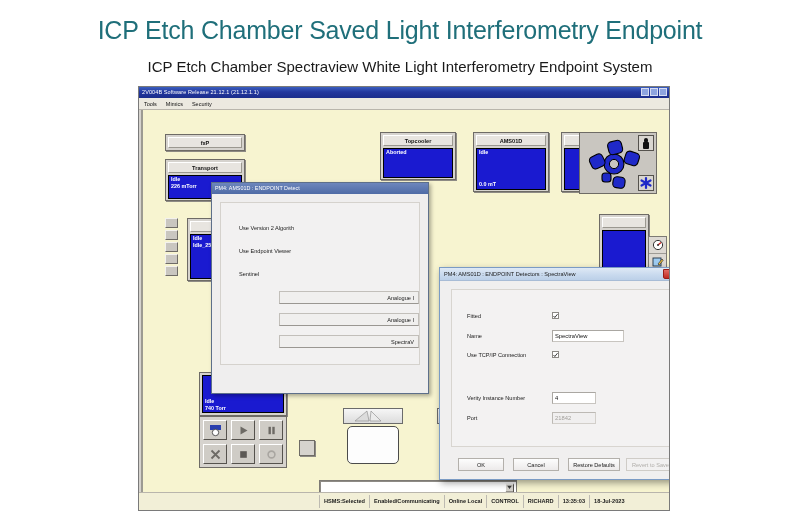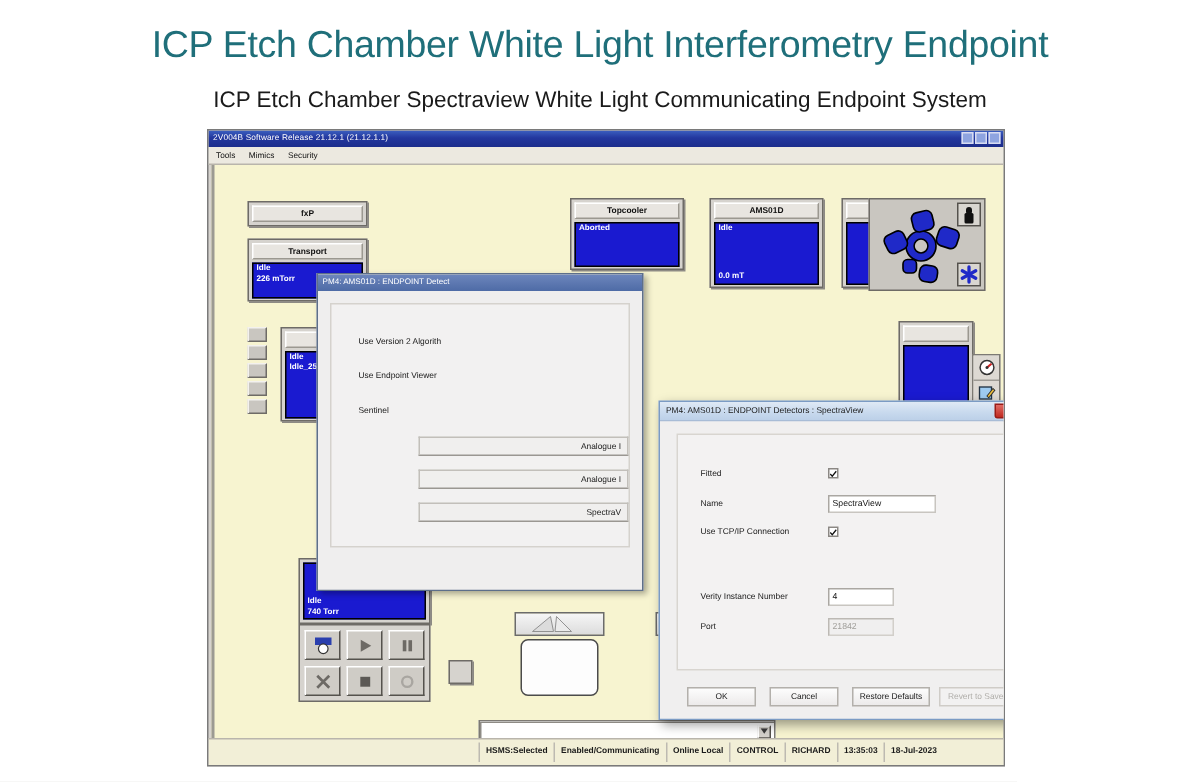--- a/index.html
+++ b/index.html
@@ -354,22 +354,22 @@
     line-height: 12px; text-align: center;
     white-space: nowrap;
   }
   .btn-d.disabled { color: #b0aeaa; border-color: #cfccc7; background: #f2f1f1; }
 </style>
 </head>
 <body>
 
 <div class="slide">
 
-  <div class="slide-title">ICP Etch Chamber White Light Interferometry Endpoint</div>
-  <div class="slide-subtitle">ICP Etch Chamber Spectraview White Light Communicating Endpoint System</div>
+  <div class="slide-title">ICP Etch Chamber Saved Light Interferometry Endpoint</div>
+  <div class="slide-subtitle">ICP Etch Chamber Spectraview White Light Interferometry Endpoint System</div>
 
   <div class="app-window">
 
     <div class="app-titlebar">
       <div class="t">2V004B  Software Release 21.12.1 (21.12.1.1)</div>
       <div class="tb-btns">
         <i></i>
         <i></i>
         <i></i>
       </div>

